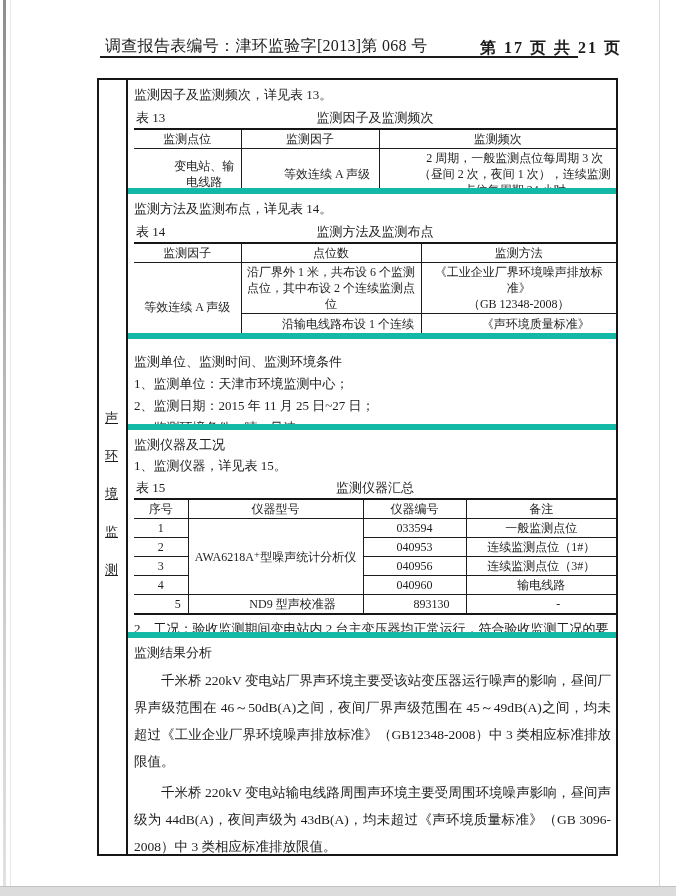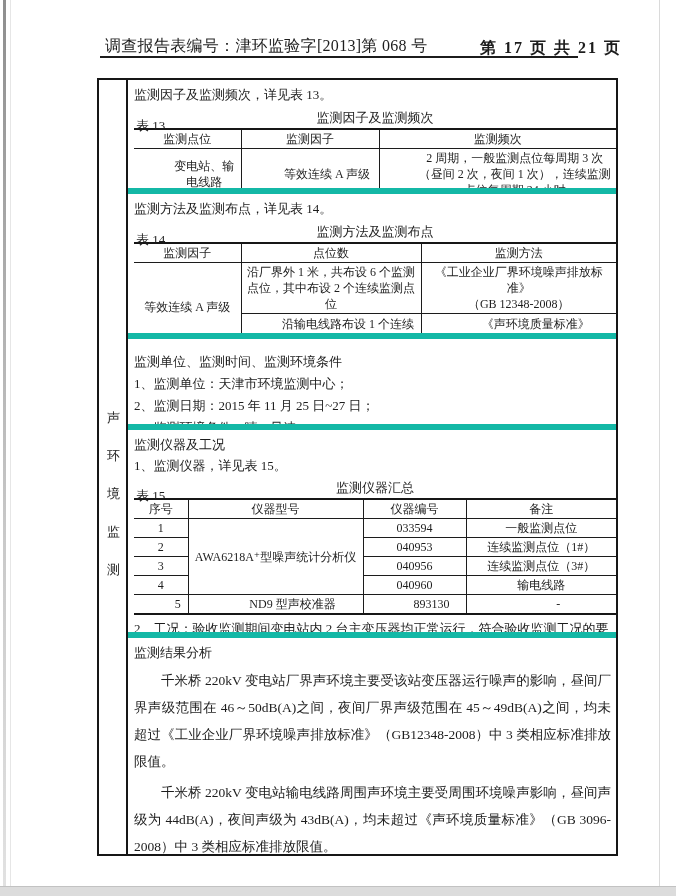--- a/index.html
+++ b/index.html
@@ -20,38 +20,38 @@
   
   .hdr-left{position:absolute;left:105px;top:36px;font-size:16px;font-weight:normal;letter-spacing:.3px;}
   .hdr-right{position:absolute;left:480px;top:38px;font-size:16px;font-weight:bold;letter-spacing:2px;}
   .hdr-rule{position:absolute;left:100px;top:56px;width:478px;height:2px;background:#1c1c1c;}
 
   
   .main-box{position:absolute;left:97px;top:78px;width:521px;height:778px;
     border:2px solid #161616;box-sizing:border-box;display:flex;background:#fff;}
   .label-col{flex:0 0 29px;border-right:2px solid #161616;display:flex;
     justify-content:center;align-items:center;box-sizing:border-box;padding-top:54px;}
-  .v-label{width:15px;font-size:13px;line-height:38px;text-align:right;
-    word-break:break-all;letter-spacing:0;}
+  .v-label{width:15px;font-size:13px;line-height:38px;text-align:left;
+    word-break:break-all;letter-spacing:0;text-decoration:underline;}
   .content-col{flex:1;display:flex;flex-direction:column;min-width:0;}
 
   .section{box-sizing:border-box;border-bottom:6px solid #14b8a6;
     padding:4px 5px 0 6px;overflow:hidden;}
   .sec-1{height:114px;}
   .sec-2{height:145px;}
   .sec-3{height:91px;}
   .sec-4{height:208px;}
   .sec-5{flex:1;border-bottom:none;}
 
   p{margin:0;}
   .bodyline{font-size:13px;line-height:21px;}
   .s3line{font-size:13px;line-height:22px;}
 
   .tbl-caption{position:relative;height:21px;line-height:21px;margin-top:2px;width:482px;font-size:13px;}
-  .tbl-caption .lbl{position:absolute;left:2px;top:8px;}
+  .tbl-caption .lbl{position:absolute;left:2px;top:0;}
   .tbl-caption .ttl{display:block;text-align:center;}
 
   table.dt{border-collapse:collapse;table-layout:fixed;width:482px;
     border-top:2px solid #161616;border-bottom:2px solid #161616;
     font-size:12px;}
   table.dt th,table.dt td{border:1px solid #1c1c1c;text-align:center;
     padding:1px 3px;vertical-align:middle;font-weight:normal;line-height:16px;
     overflow:hidden;}
   table.dt th{border-top:none;}
   table.dt tr>*:first-child{border-left:none;}

